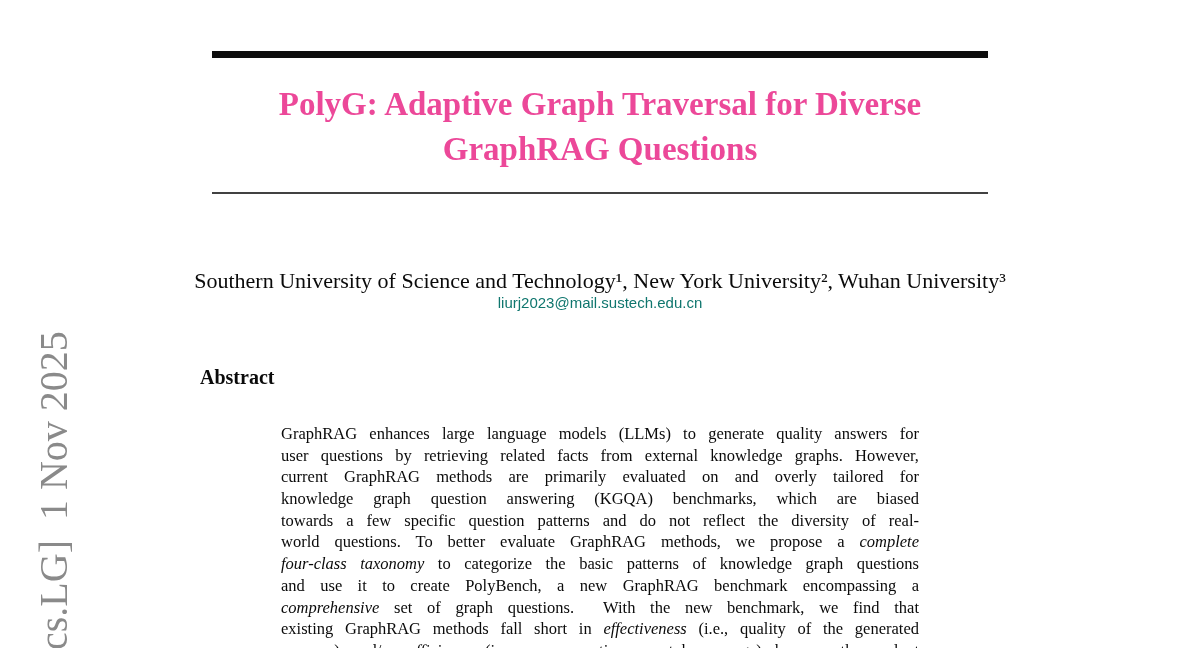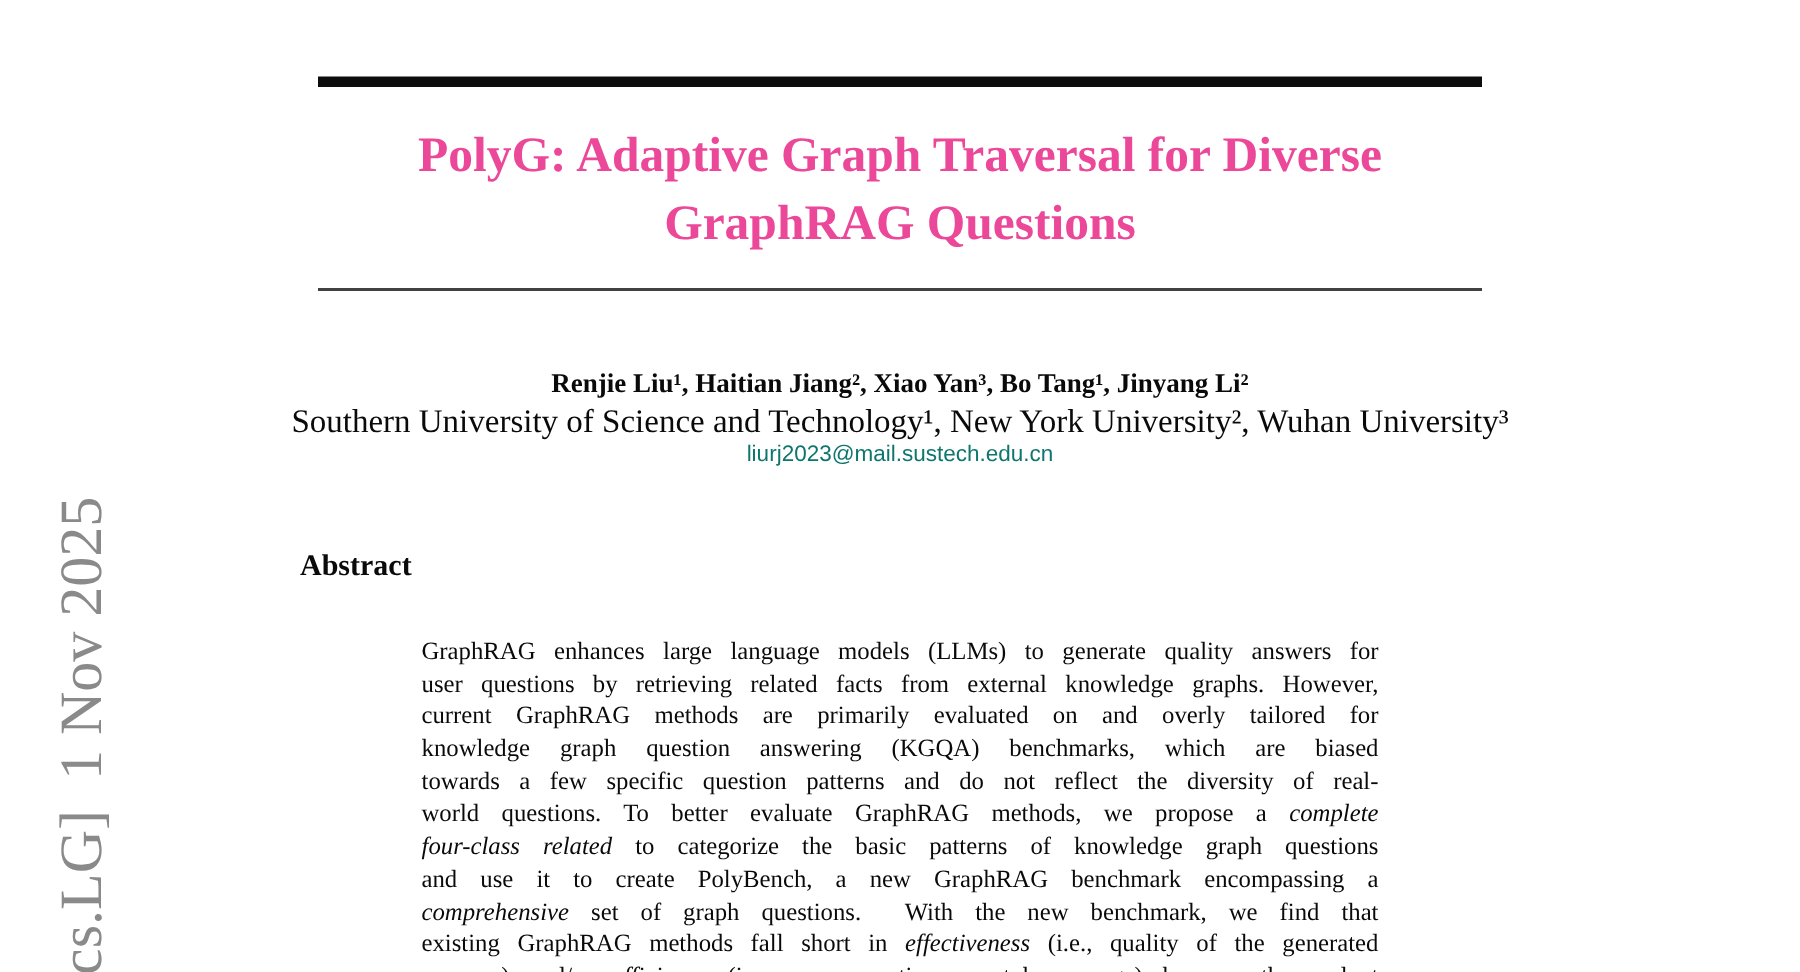--- a/index.html
+++ b/index.html
@@ -72,35 +72,34 @@
 
   <div class="rule-thick"></div>
 
   <div class="paper-title">
     <div>PolyG: Adaptive Graph Traversal for Diverse</div>
     <div>GraphRAG Questions</div>
   </div>
 
   <div class="rule-thin"></div>
 
-  <div class="authors">Renjie Liu¹, Haitian Jiang², Xiao Yan³, Bo Tang¹, Jinyang Li²</div>
 
   <div class="affiliations">Southern University of Science and Technology¹, New York University², Wuhan University³</div>
 
   <div class="email">liurj2023@mail.sustech.edu.cn</div>
 
   <div class="abstract-heading">Abstract</div>
 
   <div class="abstract-body">
       <div class="abs-line"><span>GraphRAG enhances large language models (LLMs) to generate quality answers for</span></div>
       <div class="abs-line"><span>user questions by retrieving related facts from external knowledge graphs. However,</span></div>
       <div class="abs-line"><span>current GraphRAG methods are primarily evaluated on and overly tailored for</span></div>
       <div class="abs-line"><span>knowledge graph question answering (KGQA) benchmarks, which are biased</span></div>
       <div class="abs-line"><span>towards a few specific question patterns and do not reflect the diversity of real-</span></div>
       <div class="abs-line"><span>world questions. To better evaluate GraphRAG methods, we propose a </span><span class="it">complete</span></div>
-      <div class="abs-line"><span class="it">four-class related</span><span> to categorize the basic patterns of knowledge graph questions</span></div>
+      <div class="abs-line"><span class="it">four-class taxonomy</span><span> to categorize the basic patterns of knowledge graph questions</span></div>
       <div class="abs-line"><span>and use it to create PolyBench, a new GraphRAG benchmark encompassing a</span></div>
       <div class="abs-line"><span class="it">comprehensive</span><span> set of graph questions.&nbsp; With the new benchmark, we find that</span></div>
       <div class="abs-line"><span>existing GraphRAG methods fall short in </span><span class="it">effectiveness</span><span> (i.e., quality of the generated</span></div>
       <div class="abs-line"><span>answers) and/or </span><span class="it">efficiency</span><span> (i.e., response time or token usage) because they adopt</span></div>
     </div>
 
 </div>
 
 </body></html>

